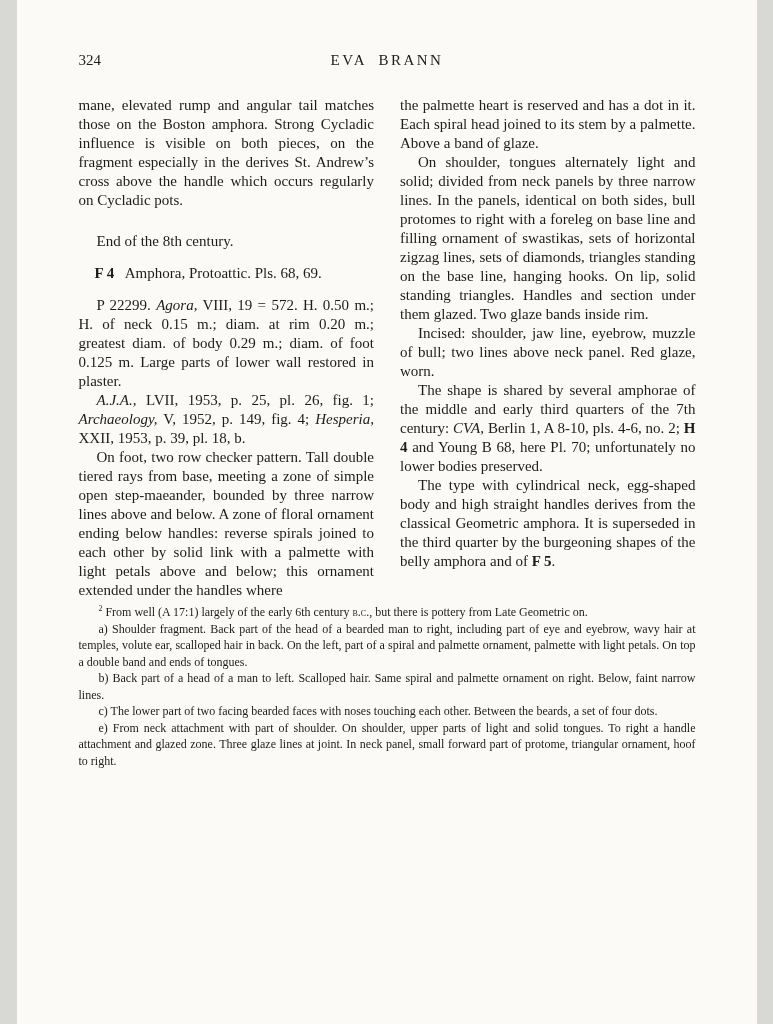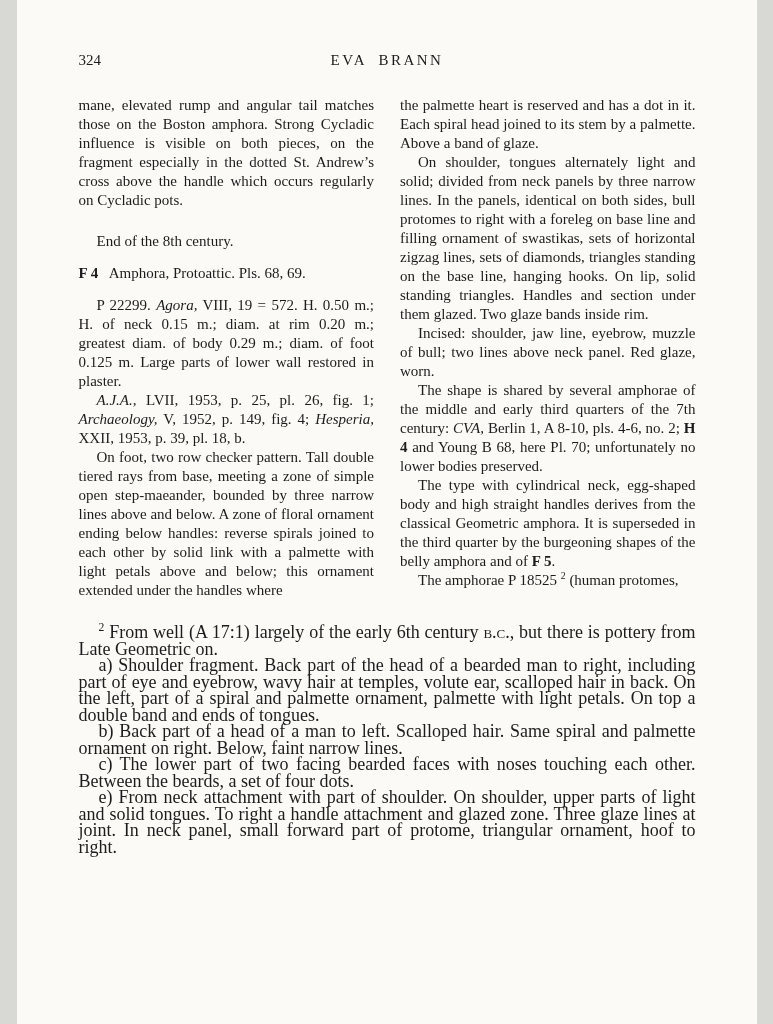--- a/index.html
+++ b/index.html
@@ -32,58 +32,57 @@
   }
   .columns { display: flex; gap: 26px; }
   .column {
     width: 312px;
     font-size: 15px;
     line-height: 19px;
     text-align: justify;
   }
   .para { margin: 0; }
   .para.indent { text-indent: 18px; }
-  .para.entry-heading { margin: 13px 0 13px 0; }
+  .para.entry-heading { margin: 13px 0 13px 16px; }
   .para.mt4 { margin-top: 22px; }
   .footnote-section {
-    margin-top: 24px;
-    font-size: 18px;
+    margin-top: 4px;
+    font-size: 12px;
     line-height: 16.5px;
     text-align: justify;
   }
   .footnote-section .para.indent { text-indent: 20px; }
   .it { font-style: italic; }
   .bd { font-weight: bold; }
   .sc { font-variant: small-caps; }
   sup { font-size: 0.65em; line-height: 0; }
 </style>
 </head>
 <body>
 
 <div class="page">
   <div class="page-header">
     <span class="page-number">324</span>
     <span class="running-head">EVA BRANN</span>
   </div>
   <div class="columns">
     <div class="column">
-        <p class="para"><span>mane, elevated rump and angular tail matches those on the Boston amphora.  Strong Cycladic influence is visible on both pieces, on the fragment especially in the dotted St. Andrew’s cross above the handle which occurs regularly on Cycladic pots.</span></p>
+        <p class="para"><span>mane, elevated rump and angular tail matches those on the Boston amphora.  Strong Cycladic influence is visible on both pieces, on the fragment especially in the derives St. Andrew’s cross above the handle which occurs regularly on Cycladic pots.</span></p>
         <p class="para indent mt4"><span>End of the 8th century.</span></p>
         <p class="para entry-heading"><span class="bd">F 4</span><span>  Amphora, Protoattic.  Pls. 68, 69.</span></p>
         <p class="para indent"><span>P 22299.  </span><span class="it">Agora,</span><span> VIII, 19 = 572.  H. 0.50 m.; H. of neck 0.15 m.; diam. at rim 0.20 m.; greatest diam. of body 0.29 m.; diam. of foot 0.125 m. Large parts of lower wall restored in plaster.</span></p>
         <p class="para indent"><span class="it">A.J.A.,</span><span> LVII, 1953, p. 25, pl. 26, fig. 1; </span><span class="it">Archaeology,</span><span> V, 1952, p. 149, fig. 4; </span><span class="it">Hesperia,</span><span> XXII, 1953, p. 39, pl. 18, b.</span></p>
         <p class="para indent"><span>On foot, two row checker pattern.  Tall double tiered rays from base, meeting a zone of simple open step-maeander, bounded by three narrow lines above and below.  A zone of floral ornament ending below handles: reverse spirals joined to each other by solid link with a palmette with light petals above and below; this ornament extended under the handles where</span></p>
       </div>
     <div class="column">
         <p class="para"><span>the palmette heart is reserved and has a dot in it.  Each spiral head joined to its stem by a palmette.  Above a band of glaze.</span></p>
         <p class="para indent"><span>On shoulder, tongues alternately light and solid; divided from neck panels by three narrow lines.  In the panels, identical on both sides, bull protomes to right with a foreleg on base line and filling ornament of swastikas, sets of horizontal zigzag lines, sets of diamonds, triangles standing on the base line, hanging hooks. On lip, solid standing triangles.  Handles and section under them glazed.  Two glaze bands inside rim.</span></p>
         <p class="para indent"><span>Incised: shoulder, jaw line, eyebrow, muzzle of bull; two lines above neck panel.  Red glaze, worn.</span></p>
         <p class="para indent"><span>The shape is shared by several amphorae of the middle and early third quarters of the 7th century: </span><span class="it">CVA,</span><span> Berlin 1, A 8-10, pls. 4-6, no. 2; </span><span class="bd">H 4</span><span> and Young B 68, here Pl. 70; unfortunately no lower bodies preserved.</span></p>
         <p class="para indent"><span>The type with cylindrical neck, egg-shaped body and high straight handles derives from the classical Geometric amphora.  It is superseded in the third quarter by the burgeoning shapes of the belly amphora and of </span><span class="bd">F 5</span><span>.</span></p>
-        <p class="para indent"><span>The amphorae P 18525 </span><sup>2</sup><span> (human protomes,</span></p>
       </div>
   </div>
   <div class="footnote-section">
       <p class="para indent"><sup>2</sup><span> From well (A 17:1) largely of the early 6th century </span><span class="sc">b.c.</span><span>, but there is pottery from Late Geometric on.</span></p>
       <p class="para indent"><span>a)  Shoulder fragment.  Back part of the head of a bearded man to right, including part of eye and eyebrow, wavy hair at temples, volute ear, scalloped hair in back.  On the left, part of a spiral and palmette ornament, palmette with light petals.  On top a double band and ends of tongues.</span></p>
       <p class="para indent"><span>b)  Back part of a head of a man to left.  Scalloped hair.  Same spiral and palmette ornament on right.  Below, faint narrow lines.</span></p>
       <p class="para indent"><span>c)  The lower part of two facing bearded faces with noses touching each other.  Between the beards, a set of four dots.</span></p>
       <p class="para indent"><span>e)  From neck attachment with part of shoulder.  On shoulder, upper parts of light and solid tongues.  To right a handle attachment and glazed zone.  Three glaze lines at joint.  In neck panel, small forward part of protome, triangular ornament, hoof to right.</span></p>
     </div>
 </div>

